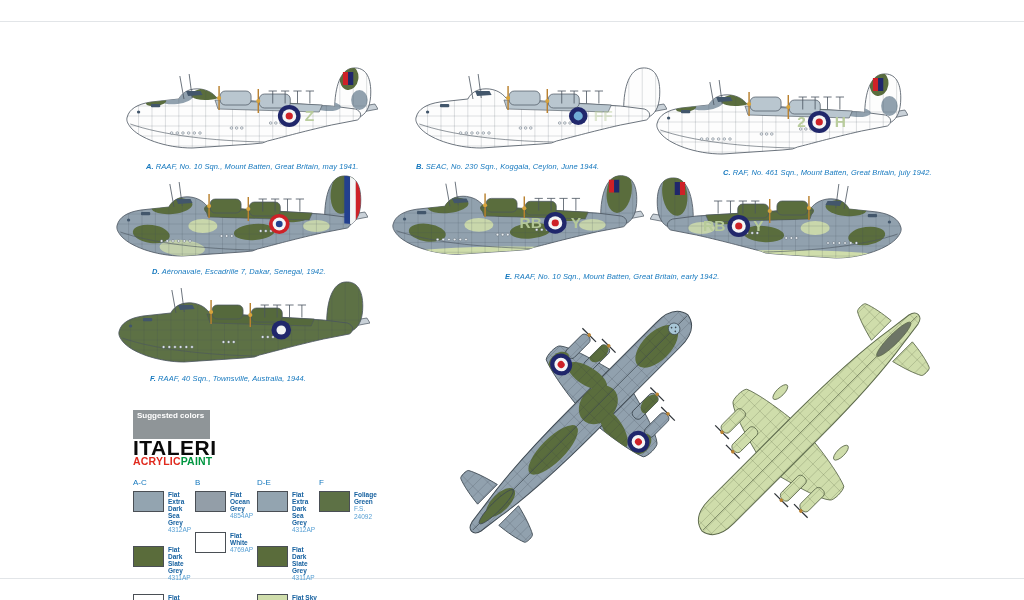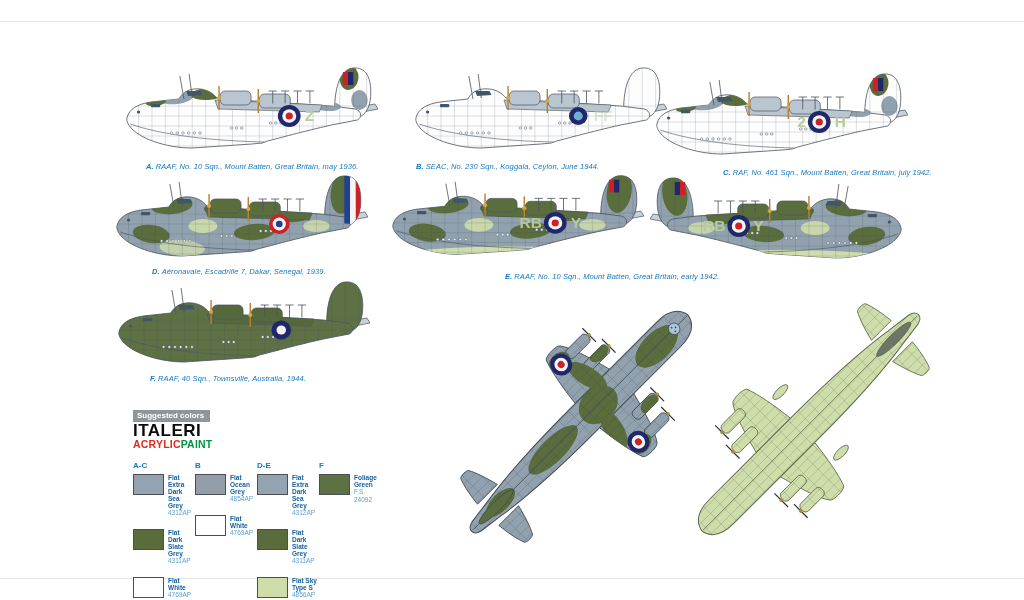--- a/index.html
+++ b/index.html
@@ -12,27 +12,27 @@
   .cap{position:absolute;font-size:7.5px;font-style:italic;color:#1578be;
        white-space:nowrap;letter-spacing:0.1px;}
   .cap b{font-style:italic;margin-right:2px;}
   .topwrap{position:absolute;width:340px;height:340px;pointer-events:none;}
   .topwrap svg{position:absolute;left:95px;top:5px;transform-origin:50% 50%;}
   #top-camo svg{transform:rotate(45deg);}
   #top-under svg{transform:rotate(225deg);}
   
   .legend{position:absolute;left:133px;top:404px;width:280px;}
   .badge{display:inline-block;background:#8f9598;color:#ffffff;font-size:8px;
-         font-weight:bold;padding:1px 6px 2px 4px;}
-  .brand{font-size:17px;font-weight:900;letter-spacing:0.5px;color:#0a0a0a;line-height:17px;}
+         font-weight:bold;padding:1px 6px 19px 4px;}
+  .brand{font-size:21px;font-weight:900;letter-spacing:0.5px;color:#0a0a0a;line-height:17px;}
   .acr{font-size:10.5px;font-weight:900;line-height:10px;letter-spacing:0.2px;}
   .acr .red{color:#e02a1e;} .acr .grn{color:#009640;}
   .cols{display:flex;margin-top:12px;}
   .col{width:62px;}
-  .collabel{font-size:8px;font-weight:bold;color:#1578be;margin-bottom:4px;}
+  .collabel{font-size:8px;font-weight:normal;color:#1578be;margin-bottom:4px;}
   .sw{display:flex;margin-bottom:12px;}
   .chip{width:29px;height:19px;border:1px solid #4a4f55;flex:0 0 29px;background:#ccc;}
   .swtxt{margin-left:4px;}
   .swname{display:block;font-weight:bold;font-size:6.5px;line-height:7px;color:#15609f;width:27px;}
   .swcode{display:block;font-size:6.5px;line-height:8px;color:#58a0d4;}
 </style>
 </head>
 <body>
 
 <div class="sheet">
@@ -678,24 +678,24 @@
           <circle cx="118" cy="68" r="1.3"></circle>
           <circle cx="146" cy="63" r="1.3"></circle>
           <circle cx="151" cy="63" r="1.3"></circle>
           <circle cx="156" cy="63" r="1.3"></circle>
         </g>
         <circle cx="164" cy="56" r="9.5" fill="#20276b"></circle>
         <circle cx="164" cy="56" r="4.6" fill="#f2f4f4"></circle>
       </svg>
     </div>
 
-  <div class="cap" style="left:146px;top:162px"><b>A.</b><span>RAAF, No. 10 Sqn., Mount Batten, Great Britain, may 1936.</span></div>
+  <div class="cap" style="left:146px;top:162px"><b>A.</b><span>RAAF, No. 10 Sqn., Mount Batten, Great Britain, may 1941.</span></div>
   <div class="cap" style="left:416px;top:162px"><b>B.</b><span>SEAC, No. 230 Sqn., Koggala, Ceylon, June 1944.</span></div>
   <div class="cap" style="left:723px;top:168px"><b>C.</b><span>RAF, No. 461 Sqn., Mount Batten, Great Britain, july 1942.</span></div>
-  <div class="cap" style="left:152px;top:267px"><b>D.</b><span>Aéronavale, Escadrille 7, Dakar, Senegal, 1939.</span></div>
+  <div class="cap" style="left:152px;top:267px"><b>D.</b><span>Aéronavale, Escadrille 7, Dakar, Senegal, 1942.</span></div>
   <div class="cap" style="left:505px;top:272px"><b>E.</b><span>RAAF, No. 10 Sqn., Mount Batten, Great Britain, early 1942.</span></div>
   <div class="cap" style="left:150px;top:374px"><b>F.</b><span>RAAF, 40 Sqn., Townsville, Australia, 1944.</span></div>
 
   <div class="topwrap" id="top-camo" style="left:405px;top:258px">
       <svg viewBox="0 0 140 320" width="150" height="330" preserveAspectRatio="none">
         <defs>
           <clipPath id="tctcamo">
             <path d="M70,5C81,7 86,17 86,32L86,150C86,205 83,245 79,272L76,295C74,304 66,304 64,295L61,272C57,245 54,205 54,150L54,32C54,17 59,7 70,5Z"></path>
             <path d="M54,96C32,102 13,108 6,114C3,116 3,130 6,133C15,137 36,141 54,143Z"></path>
             <path d="M86,96C108,102 127,108 134,114C137,116 137,130 134,133C125,137 104,141 86,143Z"></path>

